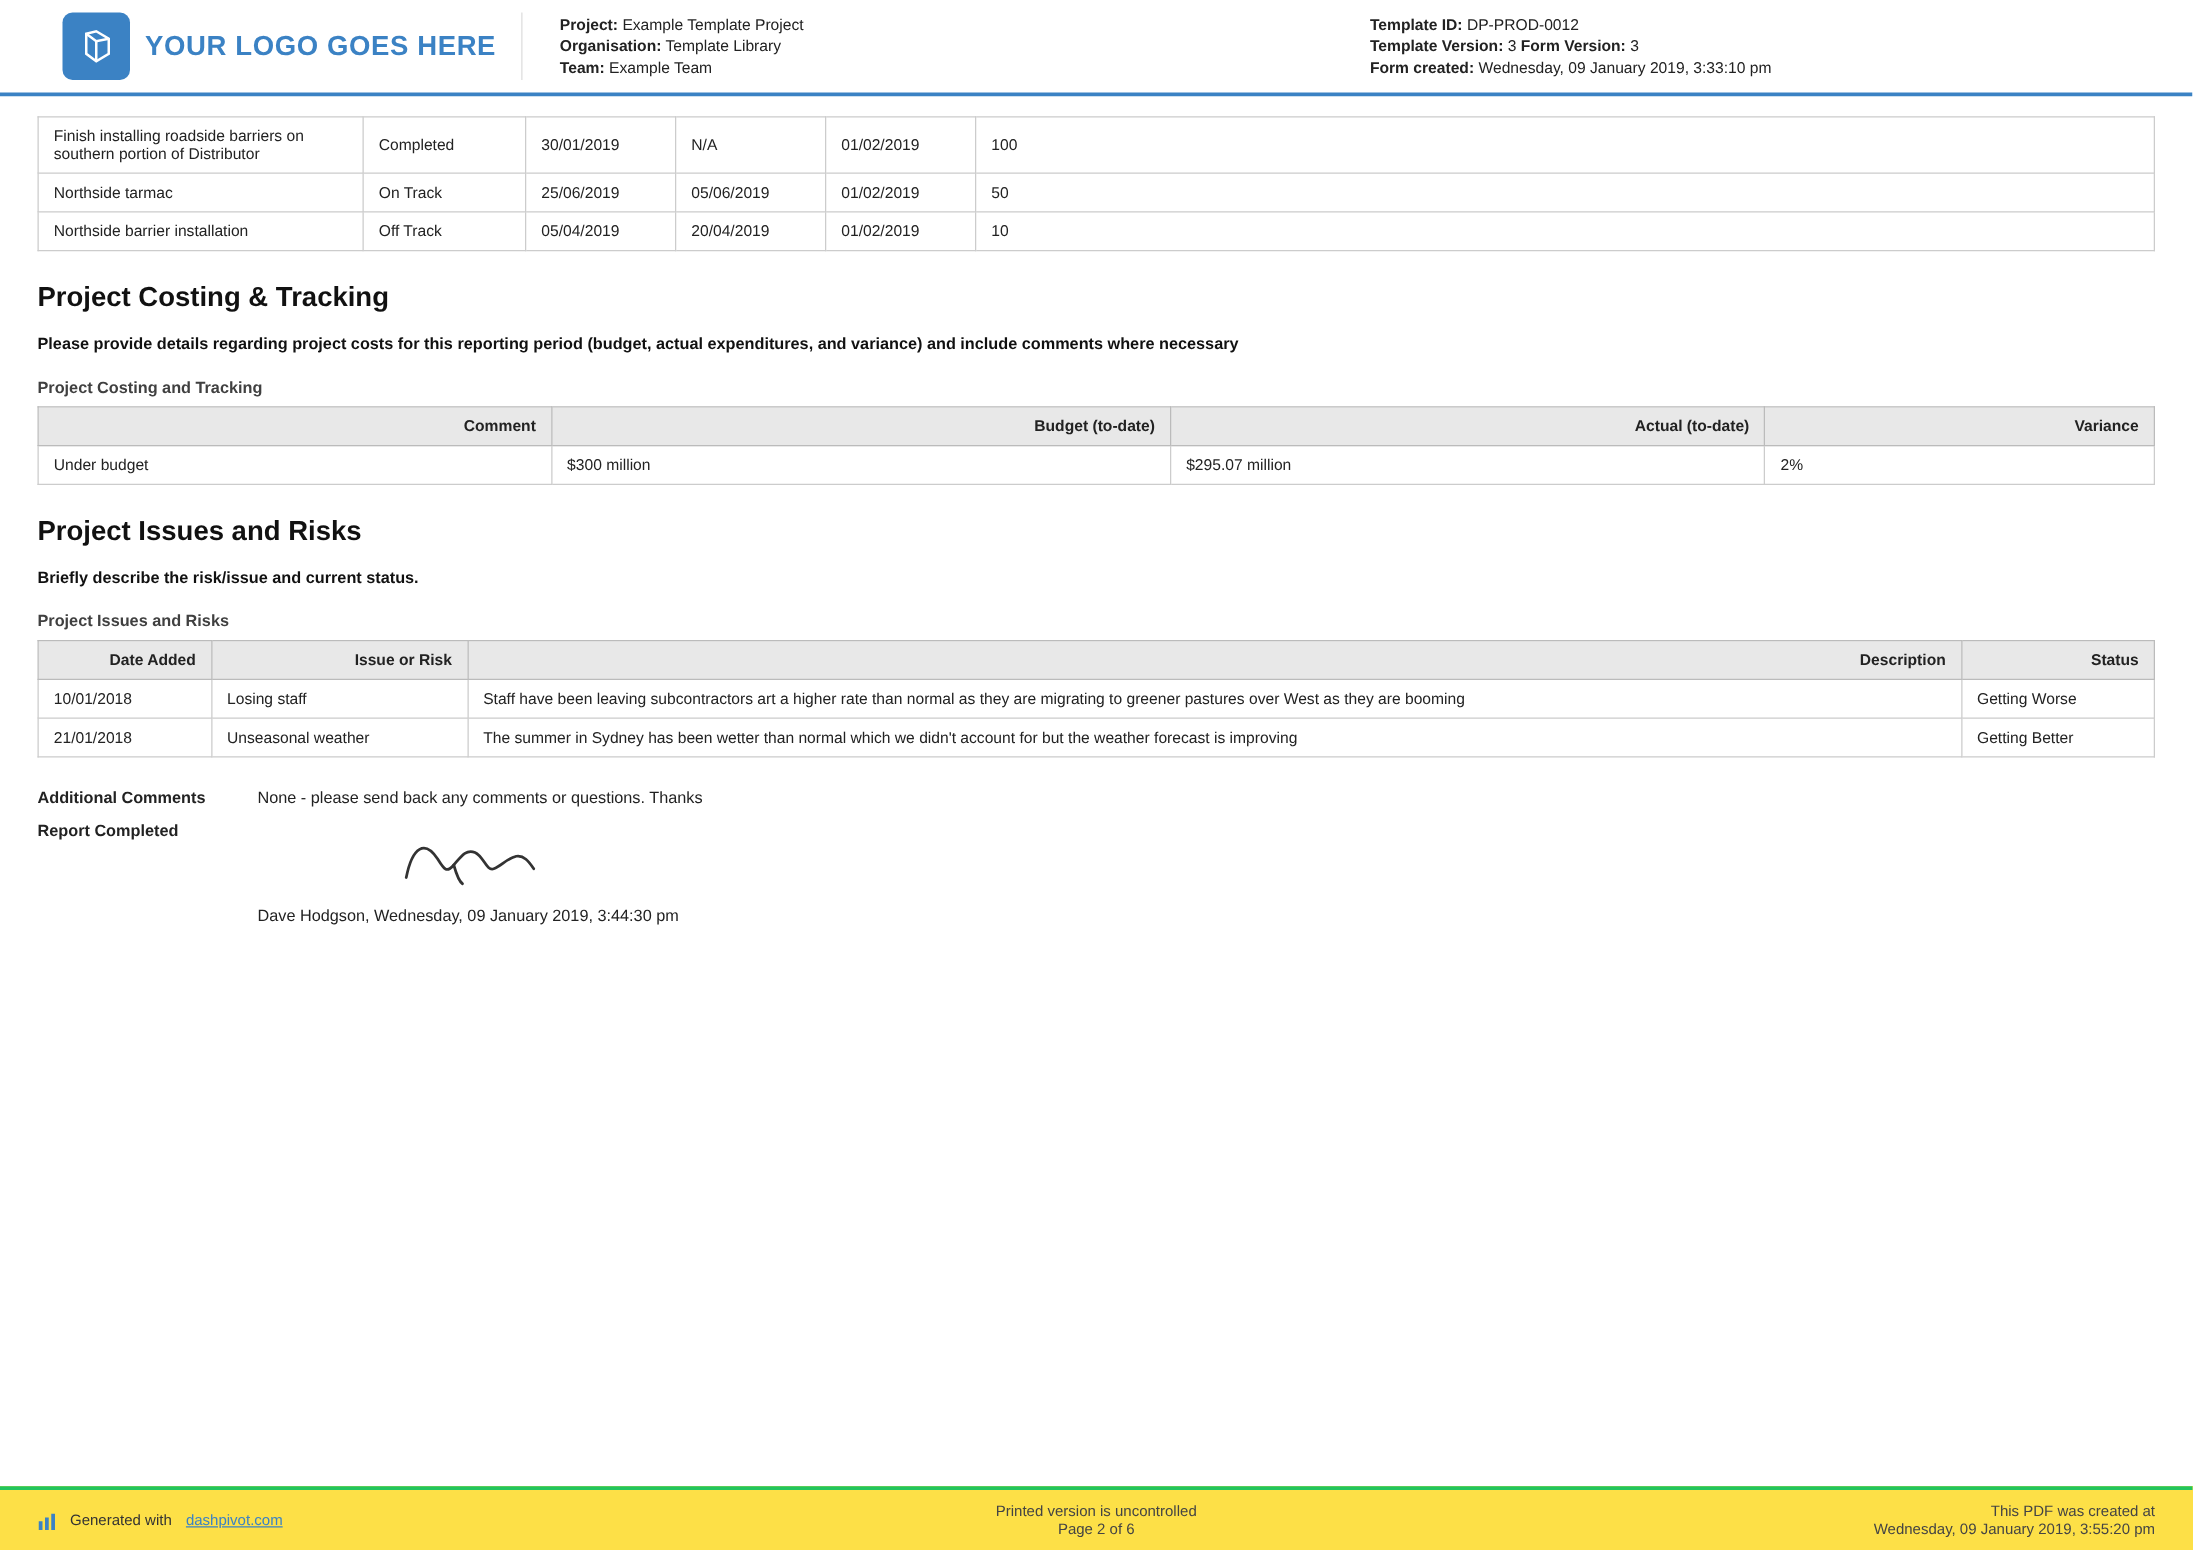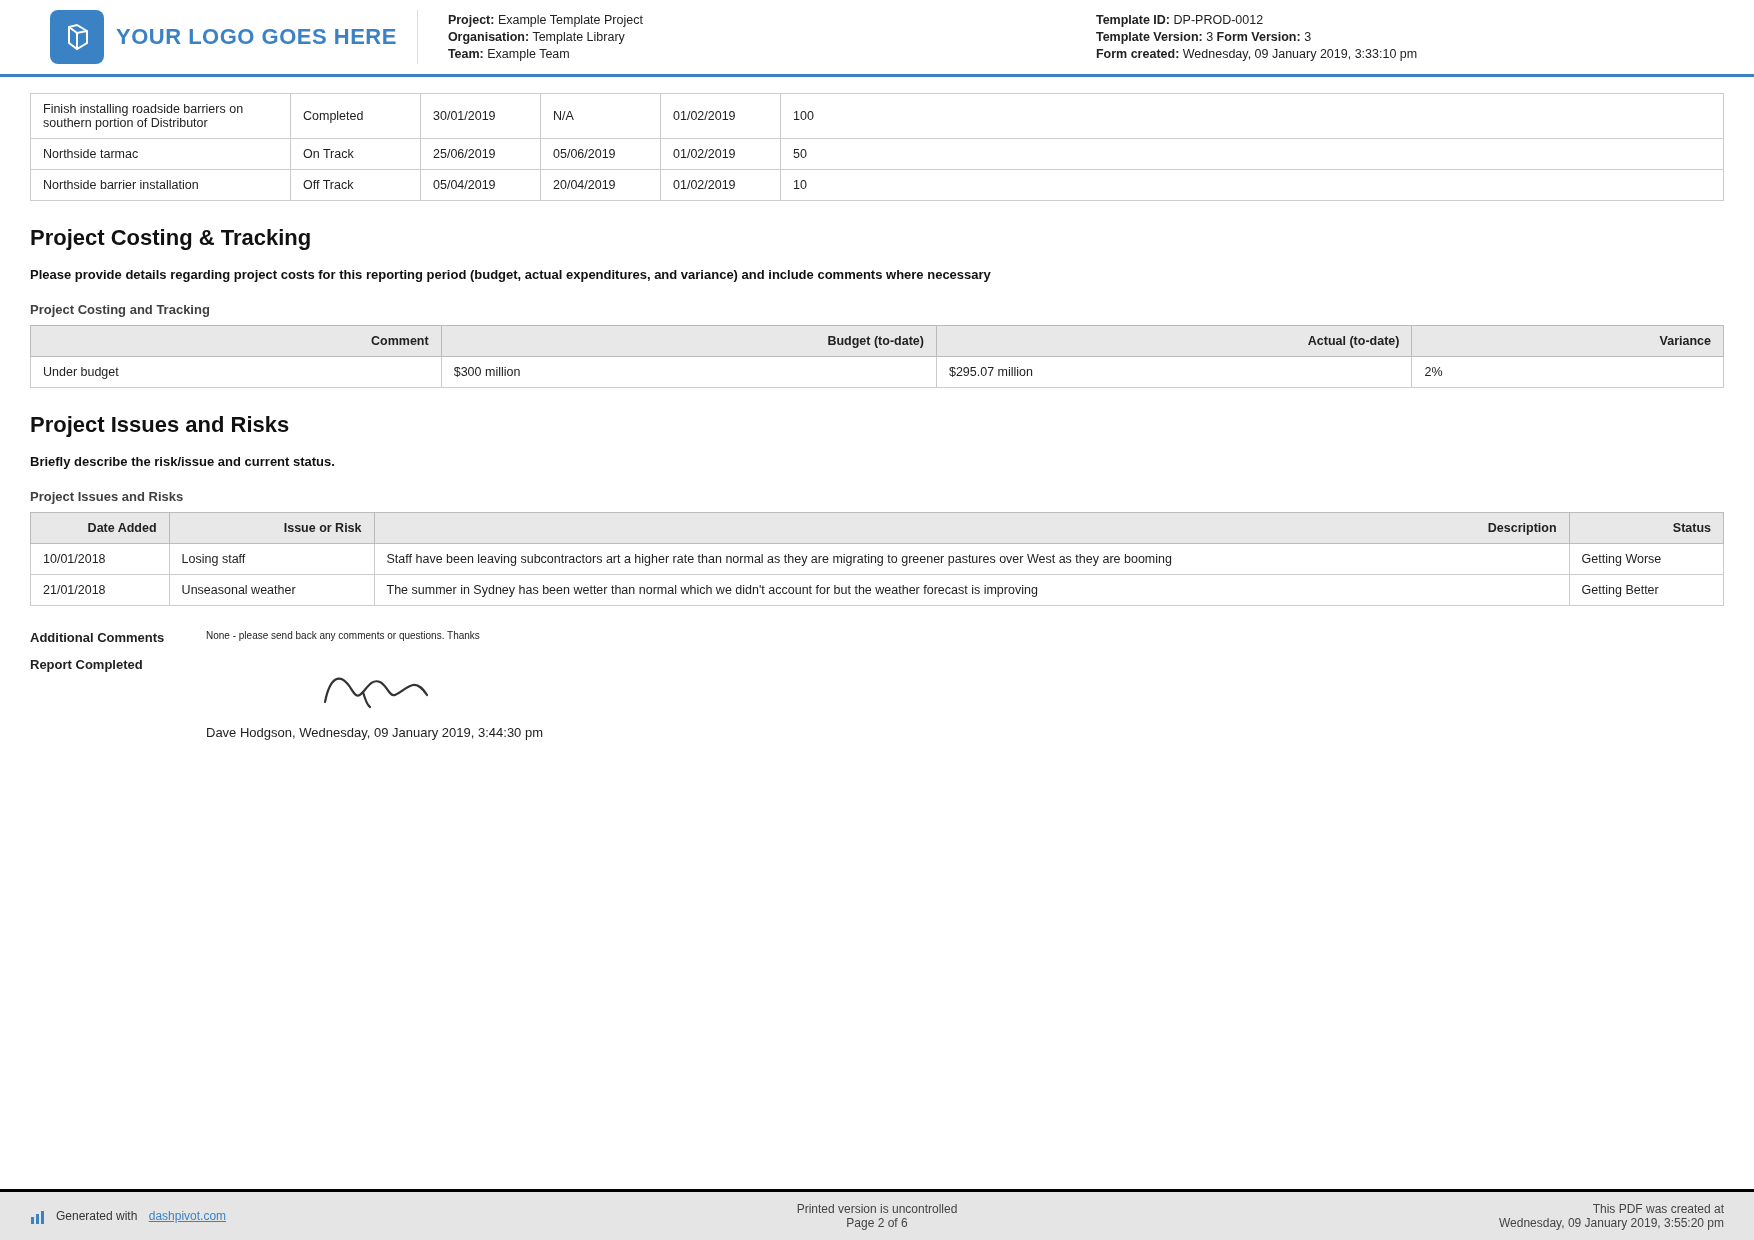--- a/index.html
+++ b/index.html
@@ -146,21 +146,21 @@
       margin-bottom: 12px;
       align-items: flex-start;
     }
     .additional-comments .label {
       font-weight: bold;
       font-size: 13px;
       min-width: 160px;
       flex-shrink: 0;
     }
     .additional-comments .value {
-      font-size: 10px;
+      font-size: 13px;
     }
 
     .report-completed {
       display: flex;
       gap: 16px;
       align-items: flex-start;
       margin-bottom: 8px;
     }
     .report-completed .label {
       font-weight: bold;
@@ -178,22 +178,22 @@
       font-size: 13px;
       margin-top: 4px;
     }
 
     
     .footer {
       position: fixed;
       bottom: 0;
       left: 0;
       right: 0;
-      border-top: 3px solid #000000;
-      background: #e5e5e5;
+      border-top: 3px solid #22c55e;
+      background: #fde047;
       display: flex;
       align-items: center;
       padding: 10px 30px;
       gap: 0;
     }
     .footer-left {
       flex: 1;
       font-size: 12px;
       color: #333;
       display: flex;

